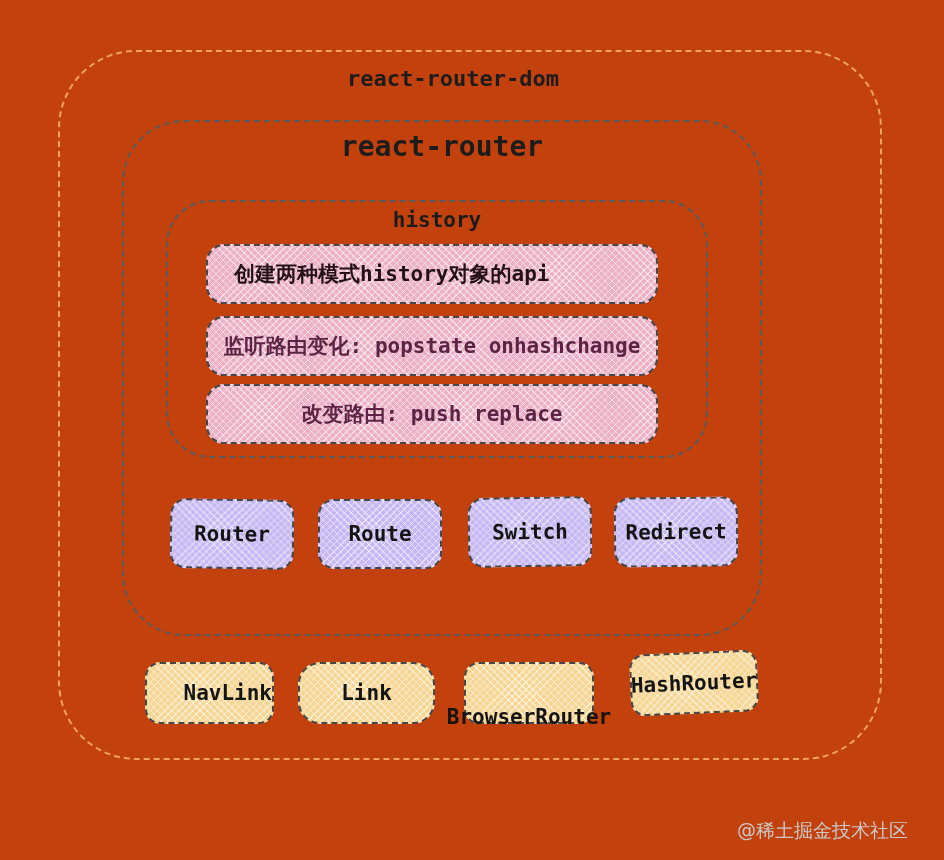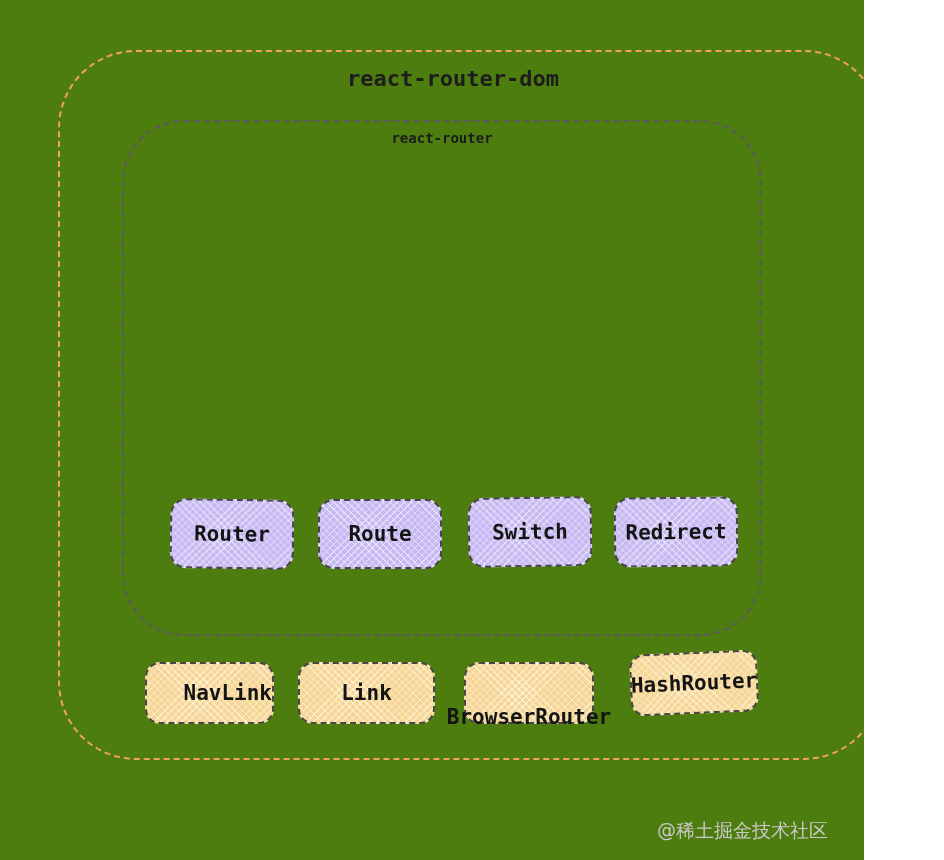--- a/index.html
+++ b/index.html
@@ -1,19 +1,19 @@
 <!DOCTYPE html>
 <html><head>
 <meta charset="utf-8">
 <style>
   html,body{margin:0;padding:0;background:#ffffff;}
   .canvas{
     position:relative;
-    width:864px;height:860px;
-    background:#4d7c0f;
+    width:944px;height:860px;
+    background:#c2410c;
     font-family:"DejaVu Sans Mono","DejaVu Sans",monospace;
     overflow:hidden;
   }
   .container{
     position:absolute;
     border:2px dashed #5a5a5a;
     background:transparent;
   }
   .container.outer{
     left:58px;top:50px;width:820px;height:706px;
@@ -29,21 +29,21 @@
     border-radius:44px;
   }
   .container-label{
     position:absolute;left:0;right:0;
     text-align:center;
     font-weight:bold;
     color:#1c1c1c;
     white-space:nowrap;
   }
   .label-outer{top:14px;font-size:22px;transform:translateX(-17px);}
-  .label-rr{top:8px;font-size:14px;}
+  .label-rr{top:8px;font-size:28px;}
   .label-history{top:6px;font-size:21px;}
 
   
   .hatch{
     background-image:
       repeating-linear-gradient(45deg, rgba(255,255,255,.50) 0 1px, transparent 1px 5px),
       repeating-linear-gradient(135deg, rgba(255,255,255,.50) 0 1px, transparent 1px 5px);
   }
 
   .pill{
@@ -79,21 +79,21 @@
 
   
   .pill.yellow{
     background-color:#f6d694;
     border-radius:15px;
     height:62px;top:610px;
     color:#141414;
     font-size:21px;font-weight:600;
   }
   .pill.yellow.d0{left:85px;width:129px;justify-content:flex-end;}
-  .pill.yellow.d1{left:238px;width:137px;}
+  .pill.yellow.d1{left:238px;width:137px;border-radius:22px;}
   .pill.yellow.d2{left:404px;width:130px;}
   .pill.yellow.d2 span{transform:none;margin-top:48px;}
   .pill.yellow.d3{left:570px;width:128px;top:600px;transform:rotate(-2.5deg);}
 
   .pill span{display:block;}
 
   .watermark{
     position:absolute;
     top:818px;right:36px;
     font-size:19px;
@@ -105,20 +105,33 @@
 <body>
 
 <div class="canvas">
 
   <div class="container outer">
     <div class="container-label label-outer">react-router-dom</div>
 
     <div class="container react-router">
       <div class="container-label label-rr">react-router</div>
 
+      <div class="container history">
+        <div class="container-label label-history">history</div>
+
+        <div class="pill pink hatch p0">
+          <span>创建两种模式history对象的api</span>
+        </div>
+        <div class="pill pink hatch p1">
+          <span>监听路由变化: popstate onhashchange</span>
+        </div>
+        <div class="pill pink hatch p2">
+          <span>改变路由: push replace</span>
+        </div>
+      </div>
 
       <div class="pill purple hatch c0">
         <span>Router</span>
       </div>
       <div class="pill purple hatch c1">
         <span>Route</span>
       </div>
       <div class="pill purple hatch c2">
         <span>Switch</span>
       </div>

